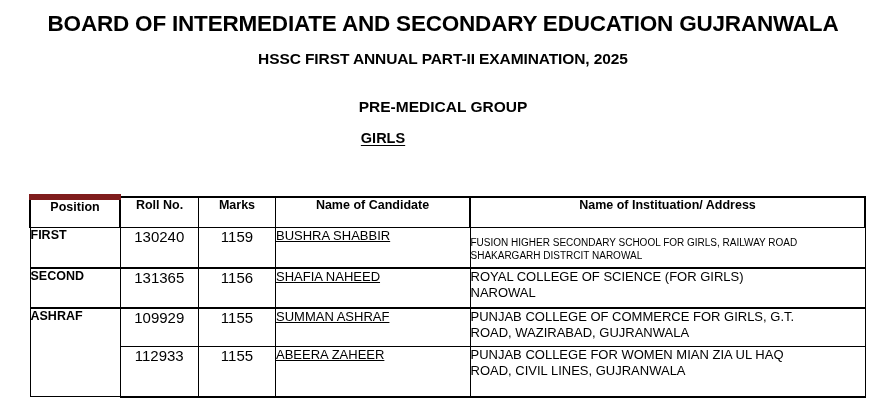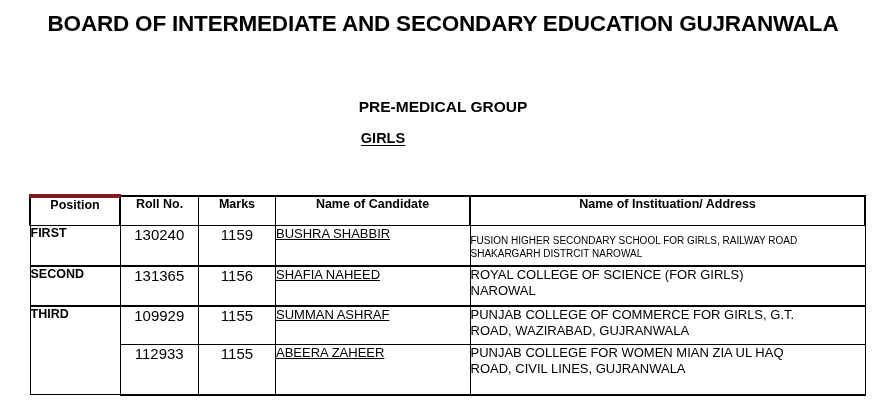--- a/index.html
+++ b/index.html
@@ -94,21 +94,21 @@
 
   
   thead th {
     height: 27px;
     font-size: 12.5px;
     font-weight: bold;
     text-align: center;
     vertical-align: middle;
     border-bottom: 2px solid #000000;
   }
-  thead th.col-position { border-left: 2px solid #000000; border-top: 4px solid #7f1d1d; }
+  thead th.col-position { border-left: 2px solid #000000; border-top: 6px solid #7f1d1d; }
   thead th.col-roll,
   thead th.col-marks,
   thead th.col-name { border-top: 2px solid #000000; }
   thead th.col-inst { border-top: 2px solid #000000; border-right: 2px solid #000000; }
   thead th.col-roll { border-left: 2px solid #000000; }
   thead th.col-inst { border-left: 2px solid #000000; }
 
   
   tbody td {
     font-size: 13px;
@@ -167,20 +167,21 @@
 
   .inst-line { display: block; white-space: nowrap; }
 </style>
 </head>
 <body>
 
 <div class="page">
 
   <div class="board-title">BOARD OF INTERMEDIATE AND SECONDARY EDUCATION GUJRANWALA</div>
 
+  <div class="exam-line">HSSC FIRST ANNUAL PART-II EXAMINATION, 2025</div>
 
   <div class="group-line">PRE-MEDICAL GROUP</div>
 
   <div class="gender-line">
     <span>GIRLS</span>
   </div>
 
   <div class="table-wrap">
     <table class="result">
       <thead>
@@ -210,21 +211,21 @@
           <td class="cell-roll">131365</td>
           <td class="cell-marks">1156</td>
           <td class="cell-name">SHAFIA NAHEED</td>
           <td class="cell-inst">
             <span class="inst-line">ROYAL COLLEGE OF SCIENCE (FOR GIRLS)</span>
             <span class="inst-line">NAROWAL</span>
           </td>
         </tr>
 
         <tr class="minor row-h-3">
-          <td class="cell-position" rowspan="2">THIRD</td>
+          <td class="cell-position" rowspan="2">ASHRAF</td>
           <td class="cell-roll">109929</td>
           <td class="cell-marks">1155</td>
           <td class="cell-name">SUMMAN ASHRAF</td>
           <td class="cell-inst">
             <span class="inst-line">PUNJAB COLLEGE OF COMMERCE FOR GIRLS, G.T.</span>
             <span class="inst-line">ROAD, WAZIRABAD, GUJRANWALA</span>
           </td>
         </tr>
 
         <tr class="last row-h-4">

